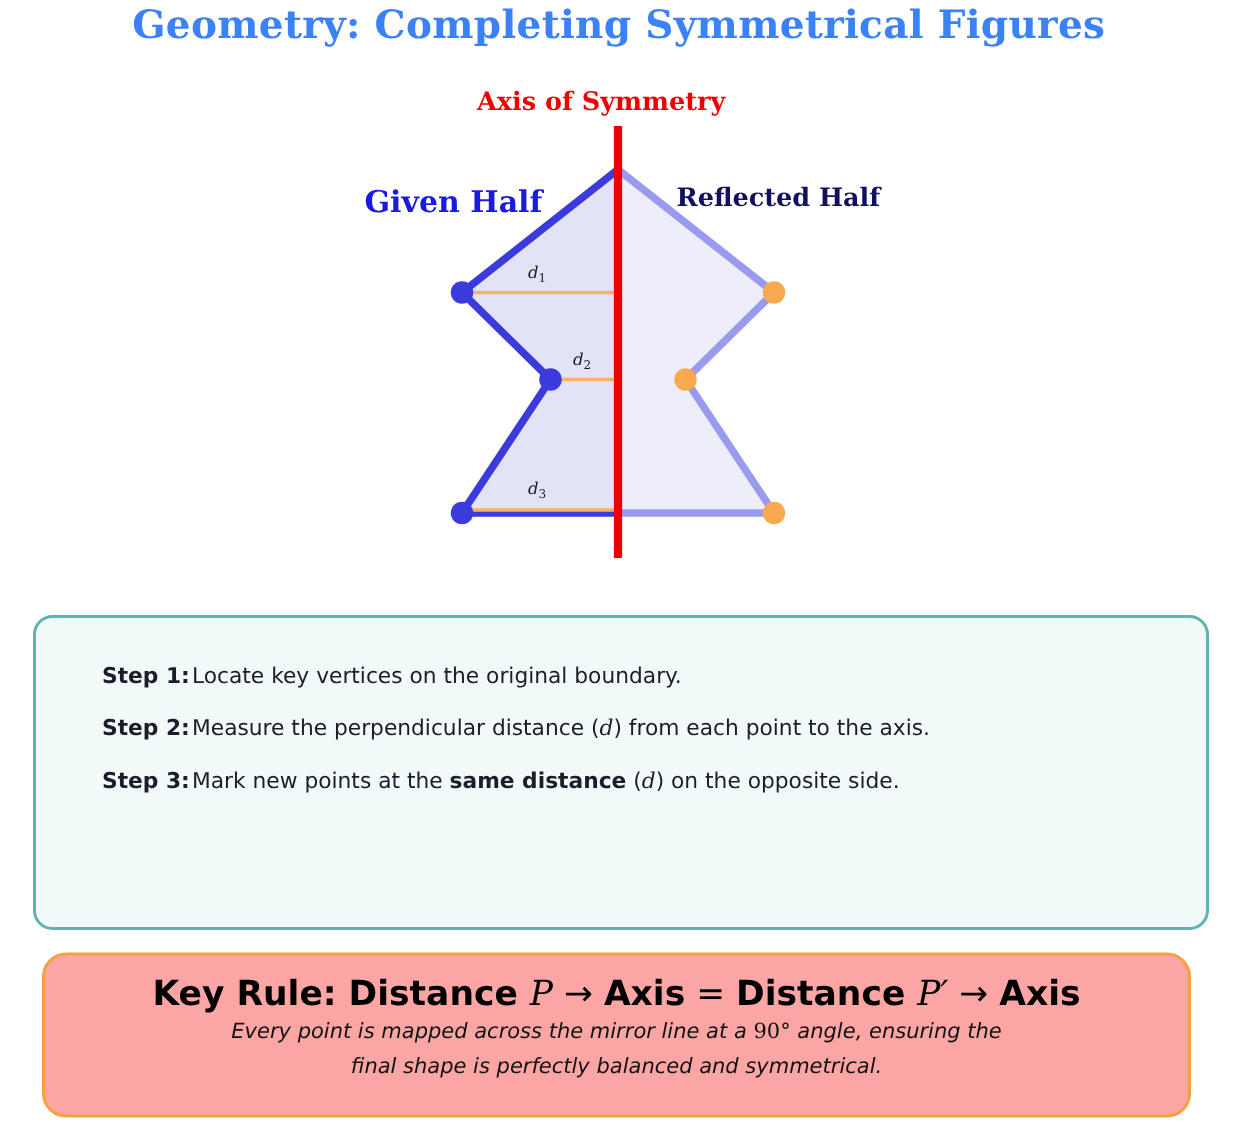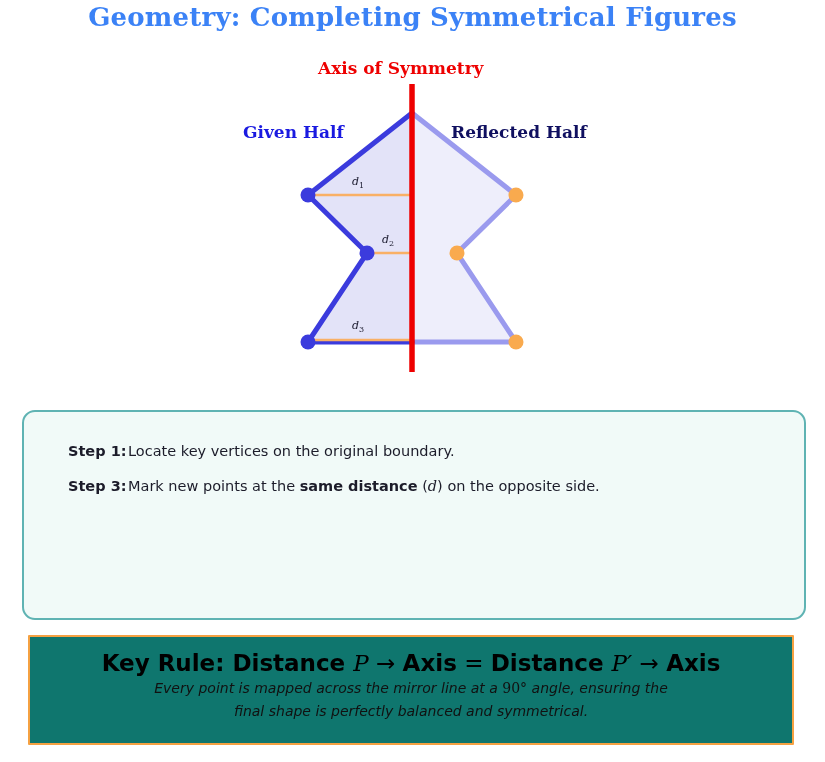--- a/index.html
+++ b/index.html
@@ -47,21 +47,21 @@
     font-weight: bold;
     white-space: nowrap;
   }
   #axis-caption {
     font-size: 17px;
     color: #ee0000;
     left: 318px;
     top: 13px;
   }
   #given-half-label {
-    font-size: 17px;
+    font-size: 20px;
     color: #1a1ae0;
     left: 243px;
     top: 77px;
   }
   #reflected-half-label {
     font-size: 17px;
     color: #101060;
     left: 451px;
     top: 77px;
   }
@@ -126,22 +126,22 @@
 
   
   #keyrule-panel {
     position: absolute;
     left: 28px;
     top: 635px;
     width: 766px;
     height: 110px;
     box-sizing: border-box;
     border: 2.5px solid #f5a142;
-    border-radius: 1px;
-    background: #0f766e;
+    border-radius: 16px;
+    background: #fca5a5;
     text-align: center;
   }
   #keyrule-headline {
     margin-top: 13px;
     font-size: 23px;
     font-weight: bold;
     color: #000000;
     line-height: 1.15;
     white-space: nowrap;
   }
@@ -213,20 +213,24 @@
 </div>
 
 <div id="steps-panel">
   <div id="steps-list">
 
     <div class="step-row">
       <span class="step-key">Step 1:</span>
       <span class="step-text"><span>Locate key vertices on the original boundary.</span></span>
     </div>
 
+    <div class="step-row">
+      <span class="step-key">Step 2:</span>
+      <span class="step-text"><span>Measure the perpendicular distance (</span><i>d</i><span>) from each point to the axis.</span></span>
+    </div>
 
     <div class="step-row">
       <span class="step-key">Step 3:</span>
       <span class="step-text"><span>Mark new points at the </span><b>same distance</b><span> (</span><i>d</i><span>) on the opposite side.</span></span>
     </div>
 
 
   </div>
 </div>
 

